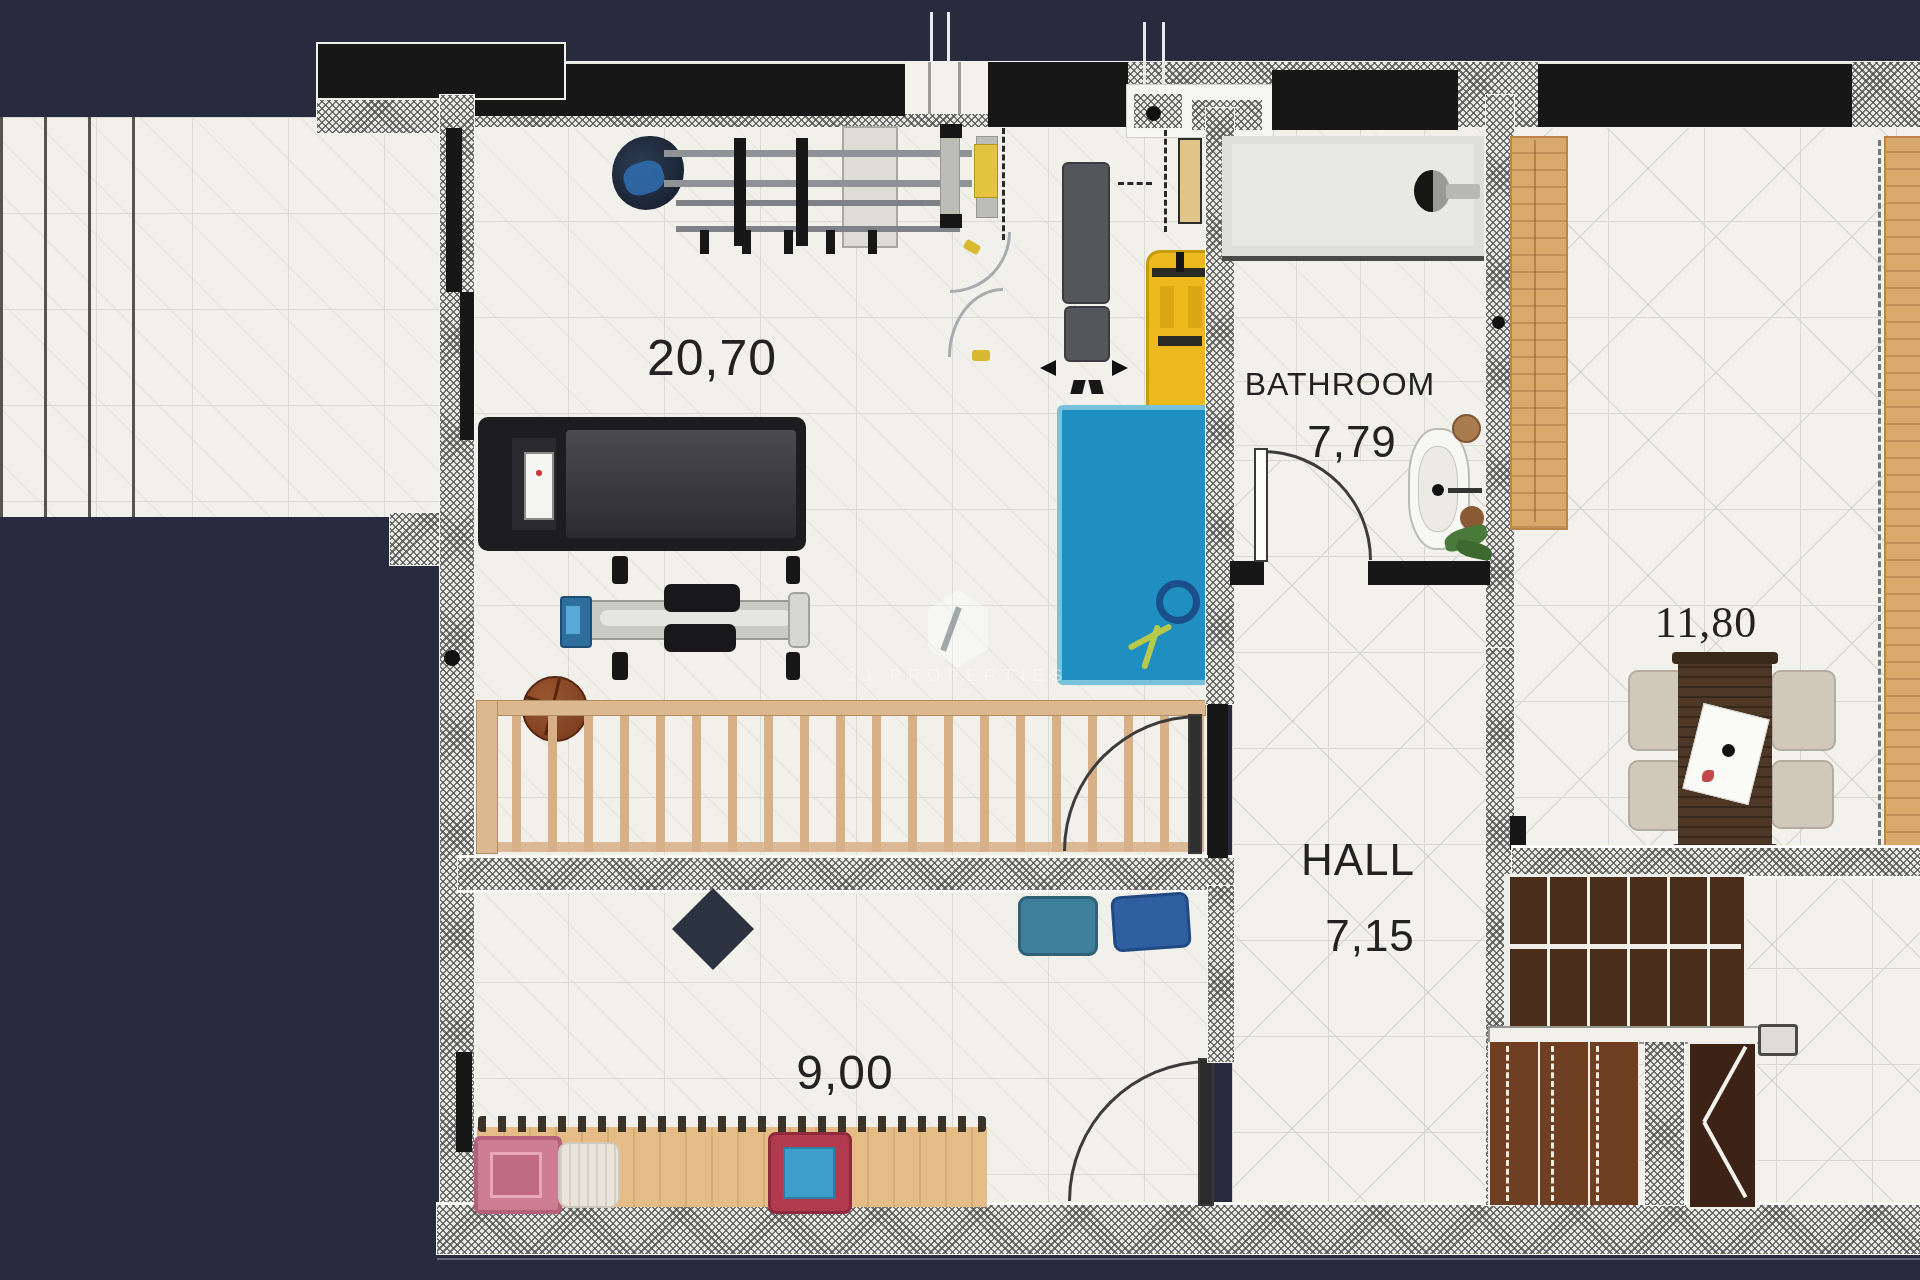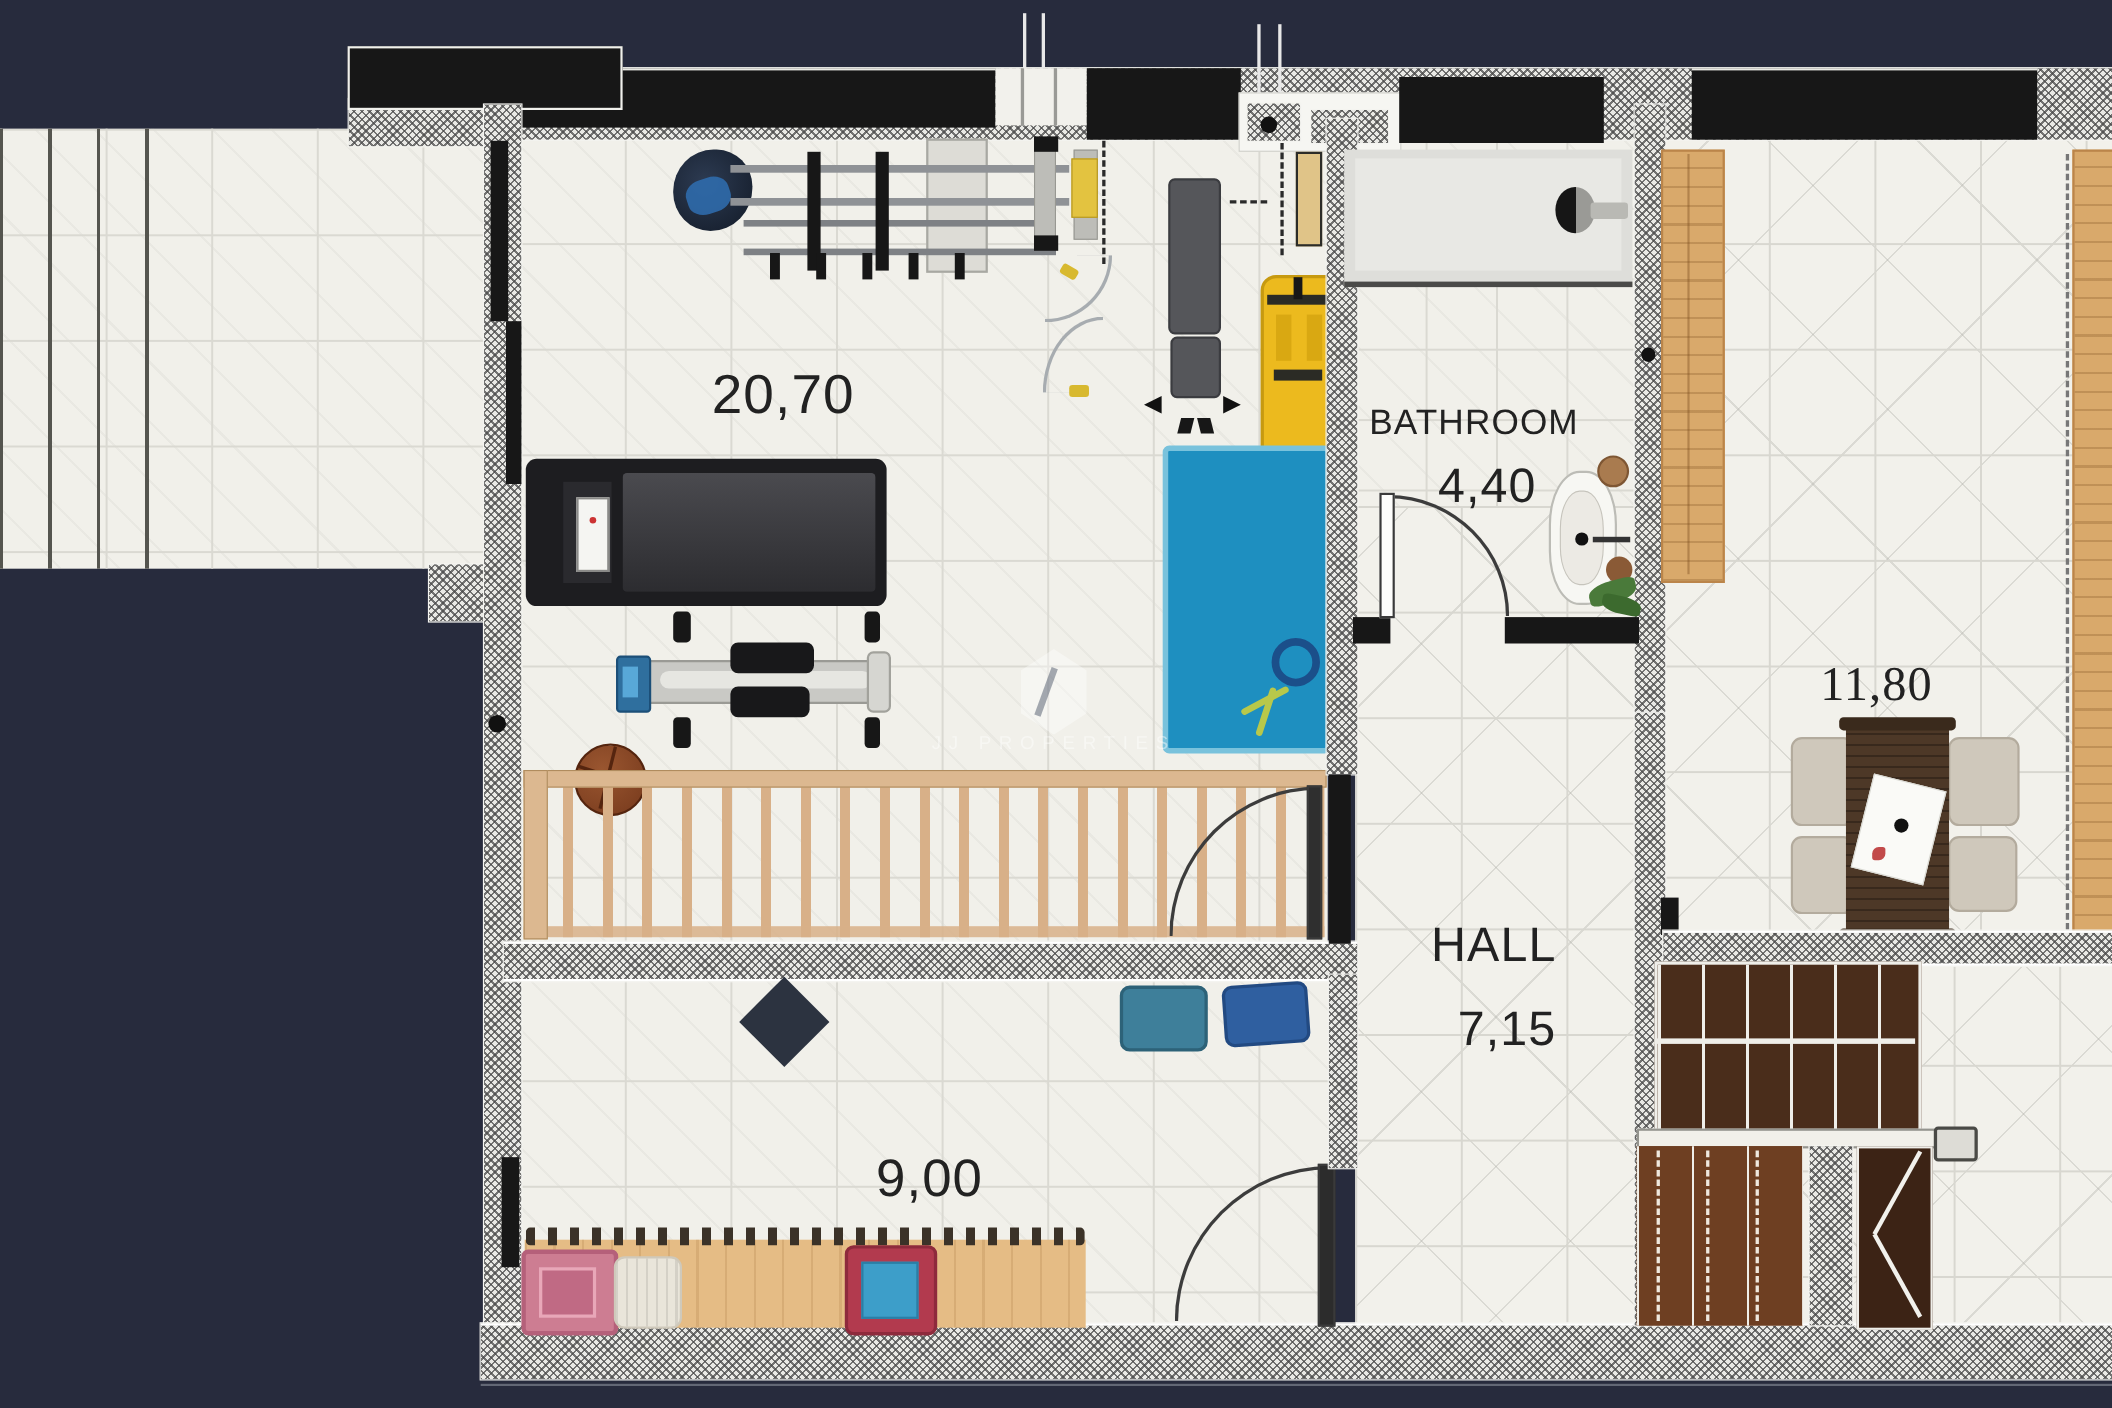--- a/index.html
+++ b/index.html
@@ -201,21 +201,21 @@
   <div class="abs hatch" style="left:1486px;top:648px;width:28px;height:557px;"></div>
   <div class="abs blackwall" style="left:1510px;top:816px;width:16px;height:34px;"></div>
 
   <div class="abs" style="left:1222px;top:136px;width:262px;height:120px;background:#dededa;border-bottom:5px solid #4a4a48;"></div>
   <div class="abs" style="left:1232px;top:144px;width:242px;height:102px;background:#e8e8e4;"></div>
   <div class="abs" style="left:1414px;top:170px;width:36px;height:42px;border-radius:50%;
        background:linear-gradient(90deg,#161616 52%,#9a9a96 52%);"></div>
   <div class="abs" style="left:1446px;top:184px;width:34px;height:15px;background:#b9b9b4;border-radius:3px;"></div>
 
   <div class="label" style="left:1340px;top:384px;font-size:32px;">BATHROOM</div>
-  <div class="label" style="left:1352px;top:442px;font-size:44px;">4,40</div>
+  <div class="label" style="left:1352px;top:442px;font-size:44px;">7,79</div>
 
   <div class="abs" style="left:1408px;top:428px;width:58px;height:118px;background:#f7f7f3;border:2px solid #bcbcb6;border-radius:45%/40%;"></div>
   <div class="abs" style="left:1418px;top:446px;width:38px;height:84px;background:#eceae4;border:1px solid #c6c4bc;border-radius:45%/40%;"></div>
   <div class="abs" style="left:1452px;top:414px;width:25px;height:25px;background:#a97b4f;border-radius:50%;border:2px solid #7e5633;"></div>
   <div class="dot" style="left:1432px;top:484px;width:12px;height:12px;"></div>
   <div class="abs" style="left:1448px;top:488px;width:34px;height:5px;background:#333;"></div>
   <div class="abs" style="left:1460px;top:506px;width:24px;height:24px;background:#8a5a36;border-radius:50%;"></div>
   <div class="abs" style="left:1444px;top:528px;width:44px;height:20px;background:#4a7a3a;border-radius:50% 20% 50% 20%;transform:rotate(-14deg);"></div>
   <div class="abs" style="left:1456px;top:542px;width:36px;height:16px;background:#3c6a2e;border-radius:20% 50% 20% 50%;transform:rotate(12deg);"></div>
 

